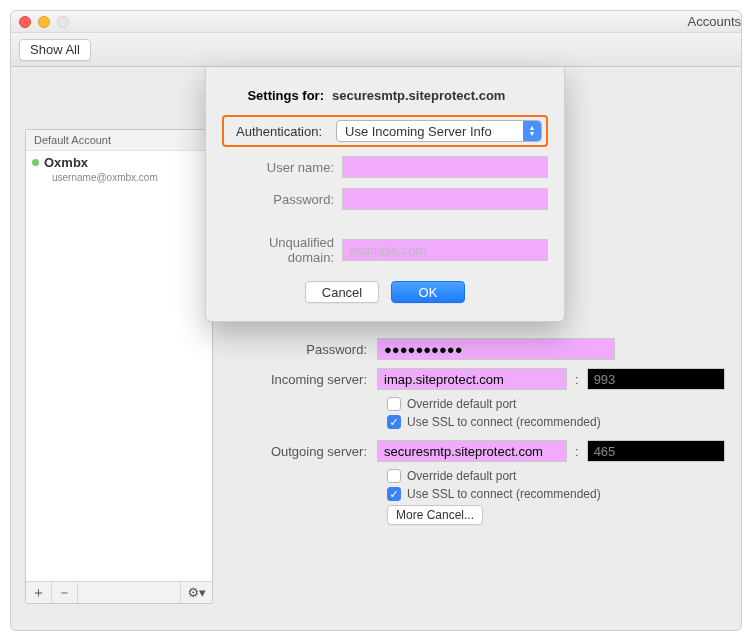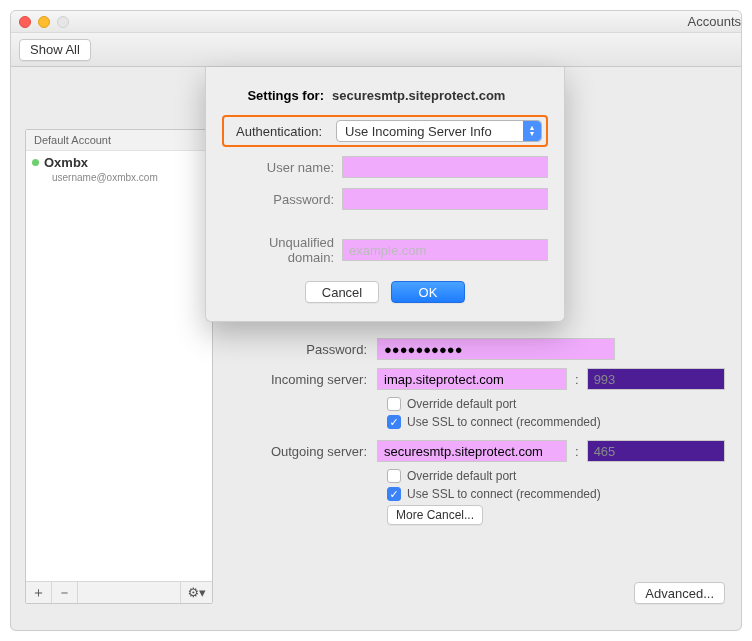--- a/index.html
+++ b/index.html
@@ -142,21 +142,21 @@
     font-size: 13px;
   }
   .txt {
     height: 22px;
     border: 1px solid #c9c9c9;
     background: #f0abfc;
     padding: 0 6px;
     font-size: 13px;
     flex: 1;
   }
-  .txt.ro { background: #4c1d95; color: #888; }
+  .txt.ro { background: #000000; color: #888; }
   .colon { padding: 0 8px; color: #555; }
   .port { width: 50px; text-align: left; }
   .subrow {
     display: flex;
     align-items: center;
     margin-left: 160px;
     font-size: 12px;
     color: #555;
     margin-bottom: 4px;
     gap: 6px;
@@ -329,23 +329,20 @@
       <span>Override default port</span>
     </div>
     <div class="subrow">
       <span class="cb checked">✓</span>
       <span>Use SSL to connect (recommended)</span>
     </div>
     <div class="subrow">
       <div class="btn" style="font-size:12px;height:20px;padding:0 8px">More Cancel...</div>
     </div>
 
-    <div class="adv">
-      <div class="btn">Advanced...</div>
-    </div>
   </div>
 
   <div class="sheet">
     <div class="srow">
       <div class="slbl strong" style="width:110px">Settings for:</div>
       <div class="sval">securesmtp.siteprotect.com</div>
     </div>
 
     <div class="srow">
       <div class="highlight">

